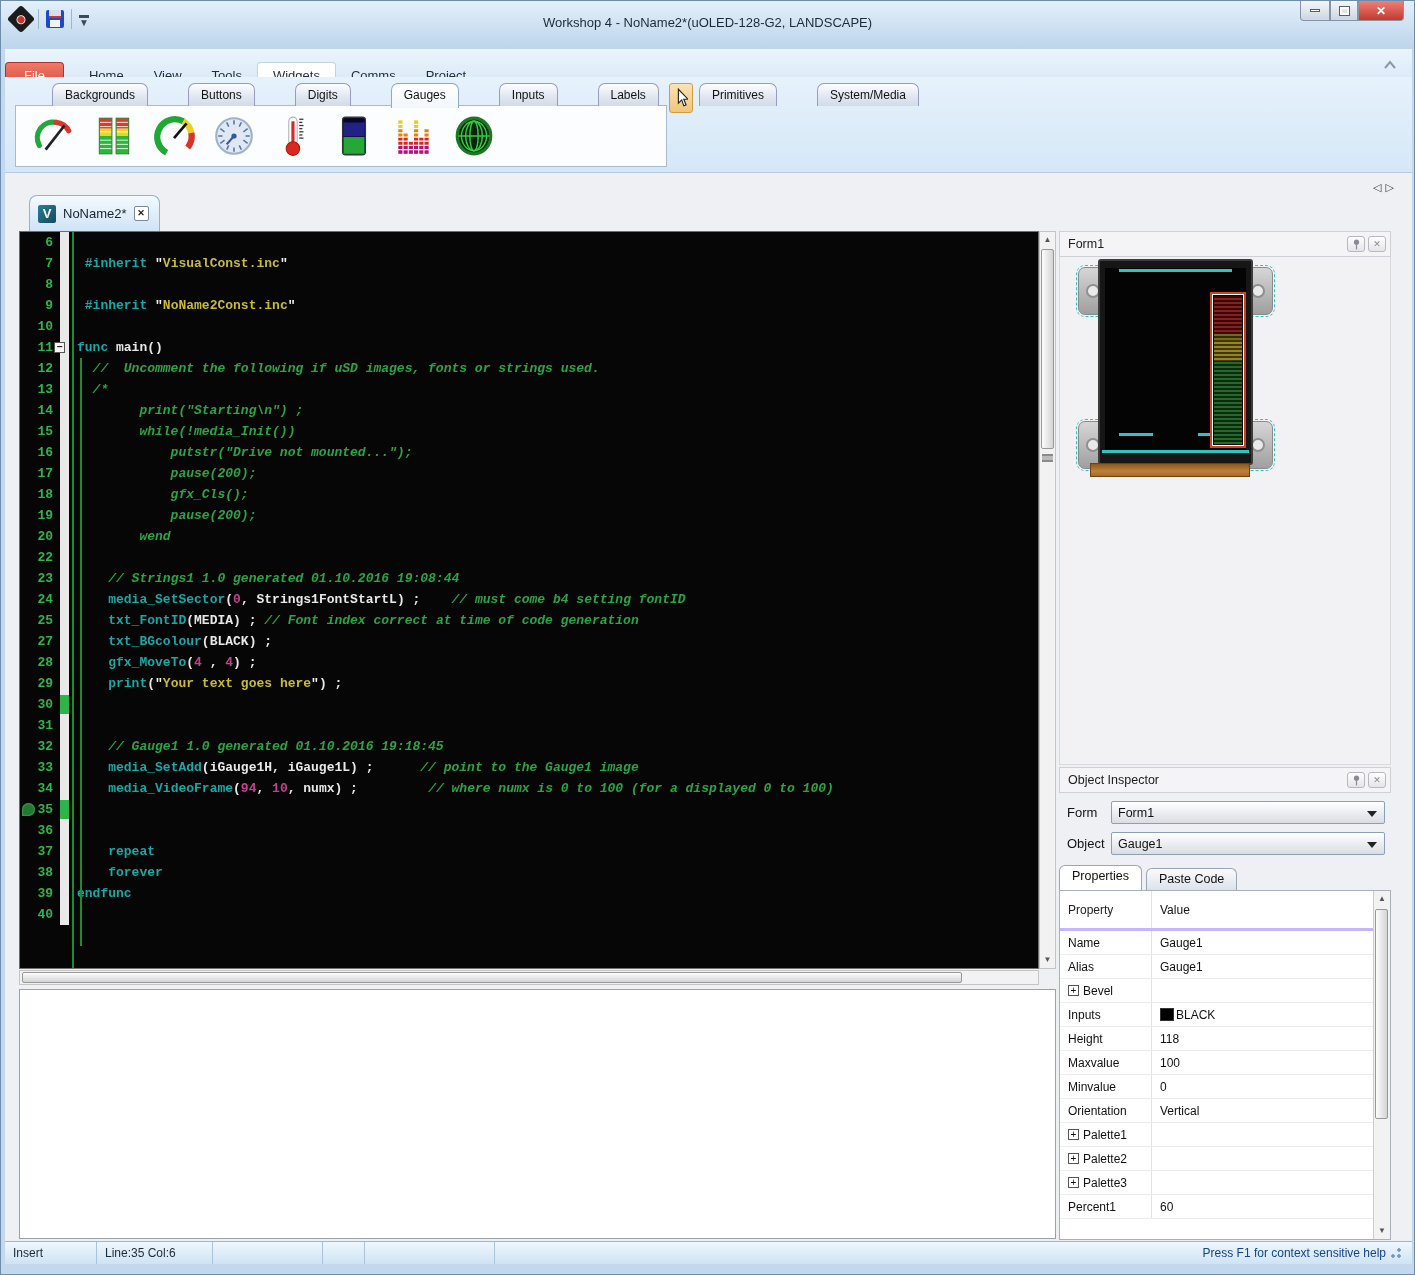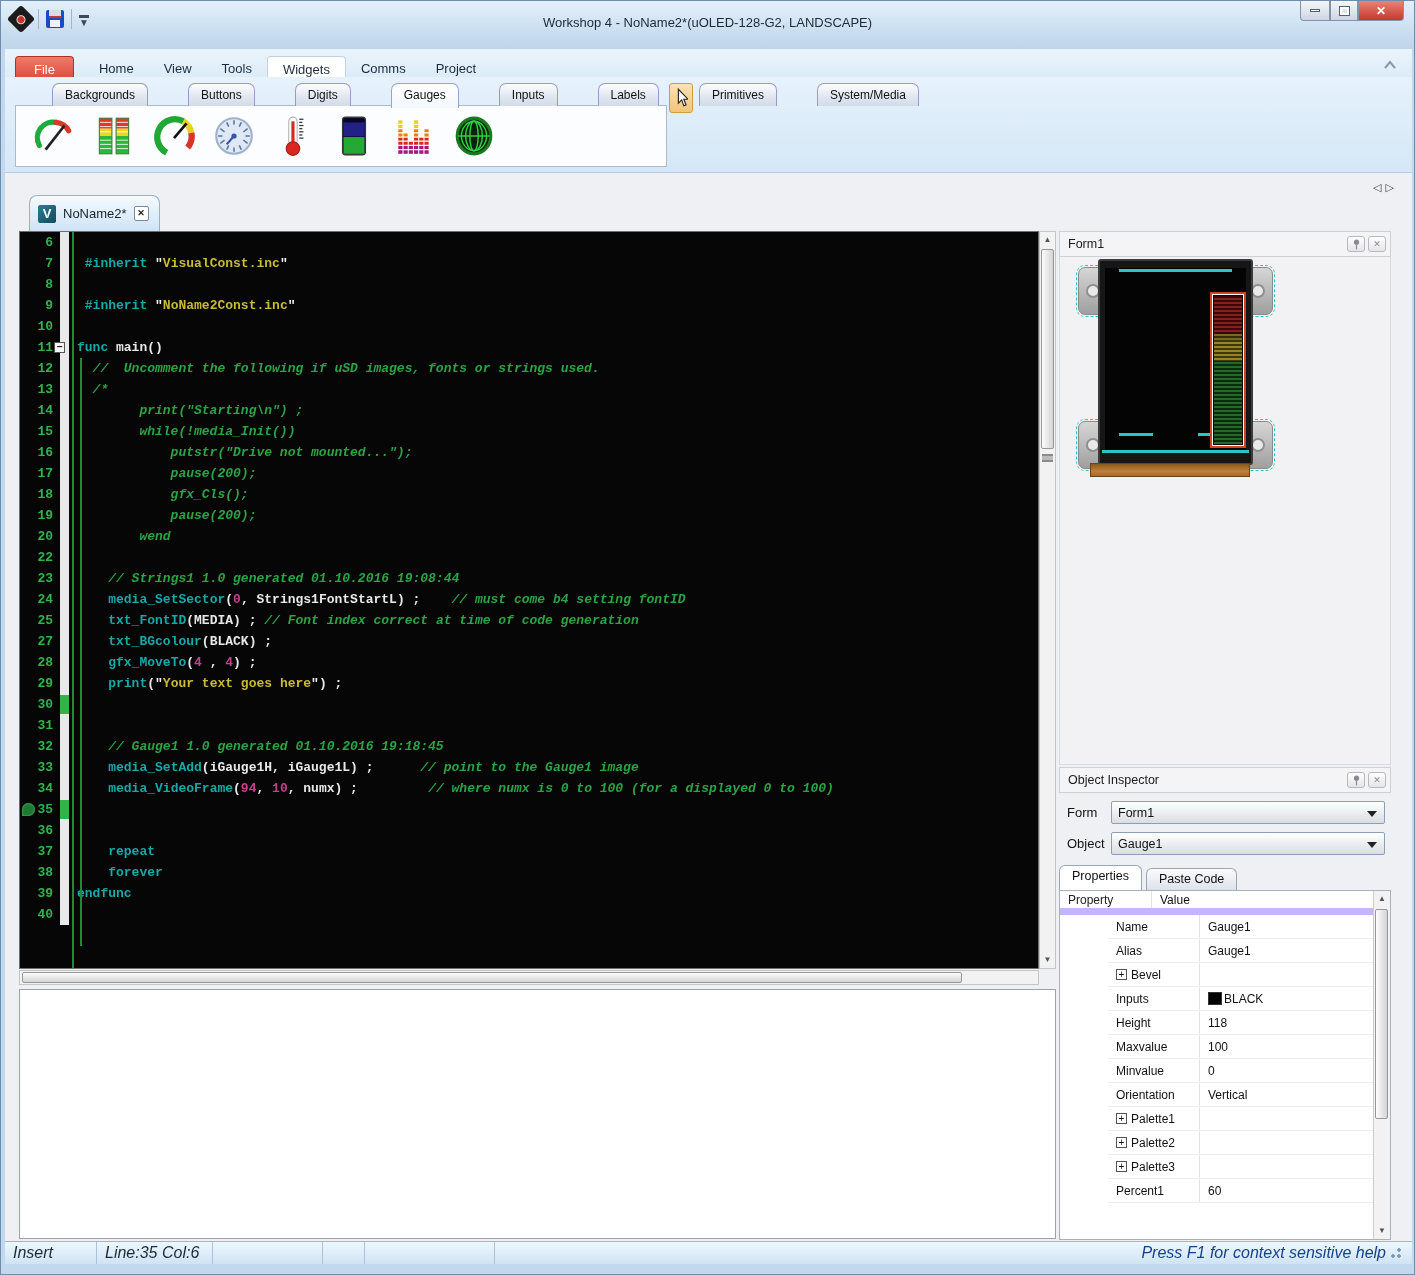--- a/index.html
+++ b/index.html
@@ -22,21 +22,21 @@
   .winbtns{position:absolute;right:10px;top:0;display:flex;}
   .winbtn{height:20px;border:1px solid #8494a8;border-top:none;background:linear-gradient(#f4f7fa,#ccd6e2);
           display:flex;align-items:center;justify-content:center;color:#3a4654;font-size:11px;}
   .winbtn.min{width:30px;border-radius:0 0 0 4px;}
   .winbtn.max{width:28px;}
   .winbtn.close{width:46px;background:linear-gradient(#ef8078,#c23a2e);color:#fff;font-weight:bold;border-radius:0 0 4px 0;font-size:12px;}
   .minbar{width:10px;height:3px;background:#fff;border:1px solid #55606e;}
   .maxbox{width:9px;height:8px;border:2px solid #fff;outline:1px solid #55606e;background:transparent;}
   
   .menurow{position:absolute;left:4px;top:48px;width:1407px;height:40px;
-           background:linear-gradient(#eaf4fc,#d6e8f7);display:flex;align-items:center;padding-left:10px;}
+           background:linear-gradient(#eaf4fc,#d6e8f7);display:flex;align-items:flex-end;}
   .menu-item{padding:5px 15px 6px;font-size:13px;color:#1d2c3c;cursor:default;}
   .menu-file{background:linear-gradient(#f07a68,#d5463a);color:#fff;border-radius:4px 4px 0 0;
              border:1px solid #b03226;border-bottom:none;margin-right:10px;padding:5px 18px 6px;}
   .menu-active{background:#ffffff;border:1px solid #c3d2e2;border-bottom:none;border-radius:4px 4px 0 0;}
   .ribbon-collapse{position:absolute;right:16px;top:56px;}
   
   .ribbon{position:absolute;left:4px;top:76px;width:1407px;height:96px;
           background:linear-gradient(#e6f2fc,#d5e7f6);border-bottom:1px solid #b5cbdf;}
   .wtabstrip{position:absolute;left:10px;top:4px;display:flex;gap:3px;align-items:flex-end;height:25px;z-index:2;}
   .wtab{height:23px;padding:4px 12px;font-size:12px;color:#111;
@@ -128,35 +128,35 @@
   .insp-label{width:38px;font-size:13px;color:#111;}
   .combo{flex:1;height:23px;background:linear-gradient(#ffffff,#d9dde2);border:1px solid #8aa0b8;
          border-radius:2px;display:flex;align-items:center;padding:0 6px;font-size:12.5px;color:#111;position:relative;}
   .combo:after{content:"";position:absolute;right:7px;top:9px;border:5px solid transparent;border-top:6px solid #222;}
   .insp-tabs{display:flex;gap:4px;margin:10px 0 0 0;align-items:flex-end;}
   .itab{height:22px;padding:3px 12px;font-size:12.5px;background:linear-gradient(#fafbfc,#dde2ea);
         border:1px solid #9aa6b8;border-bottom:none;border-radius:6px 6px 0 0;color:#111;}
   .itab-active{background:#ffffff;height:25px;z-index:2;}
   .propgrid{position:relative;width:332px;height:350px;background:#ffffff;border:1px solid #aab0ba;
             font-size:12px;color:#111;}
-  .pghead{display:flex;height:24px;border-bottom:7px solid #c4b5fd;align-items:flex-end;}
+  .pghead{display:flex;height:40px;border-bottom:3px solid #c4b5fd;align-items:flex-end;}
   .pghead .pc1{font-size:12px;color:#222;}
   .pc1{width:92px;flex:0 0 92px;padding-left:8px;border-right:1px solid #e2e2e8;display:flex;align-items:center;gap:4px;height:100%;}
   .pc2{flex:1;padding-left:8px;display:flex;align-items:center;gap:2px;height:100%;}
-  .prow{display:flex;height:24px;border-bottom:1px solid #ececf1;align-items:center;margin-left:48px;}
+  .prow{display:flex;height:24px;border-bottom:1px solid #ececf1;align-items:center;}
   .expand{width:11px;height:11px;border:1px solid #555;font-size:10px;line-height:9px;text-align:center;
           color:#111;background:#fff;flex:0 0 11px;}
   .swatch{width:14px;height:13px;display:inline-block;border:1px solid #333;}
   .pgscroll{position:absolute;right:0;top:0;width:17px;height:100%;background:#f2f2f2;border-left:1px solid #ccc;}
   .pgthumb{position:absolute;left:1px;top:18px;width:13px;height:210px;
            background:linear-gradient(90deg,#fdfdfd,#d4d4d4);border:1px solid #979797;border-radius:2px;}
   
   .statusbar{position:absolute;left:4px;top:1240px;width:1407px;height:23px;
              background:linear-gradient(#eef7fe,#cfe3f4);border-top:1px solid #9ab6d0;
-             display:flex;align-items:center;font-size:16px;color:#1c2a38;font-style:italic;}
+             display:flex;align-items:center;font-size:12px;color:#1c2a38;}
   .sseg{height:100%;display:flex;align-items:center;padding:0 8px;border-right:1px solid #a9c4da;}
   .sseg.fill{flex:1;border-right:none;}
   .help-text{color:#15428b;margin-left:auto;padding-right:4px;}
   .grip{display:inline-block;width:12px;height:12px;margin-right:2px;
         background:radial-gradient(circle 1.5px at 3px 9px,#7a98b4 1.5px,transparent 2px),
                    radial-gradient(circle 1.5px at 9px 9px,#7a98b4 1.5px,transparent 2px),
                    radial-gradient(circle 1.5px at 9px 3px,#7a98b4 1.5px,transparent 2px);}
   .bottomframe{position:absolute;left:0;top:1263px;width:100%;height:12px;background:#c3d8ec;}
 </style>
 </head>

